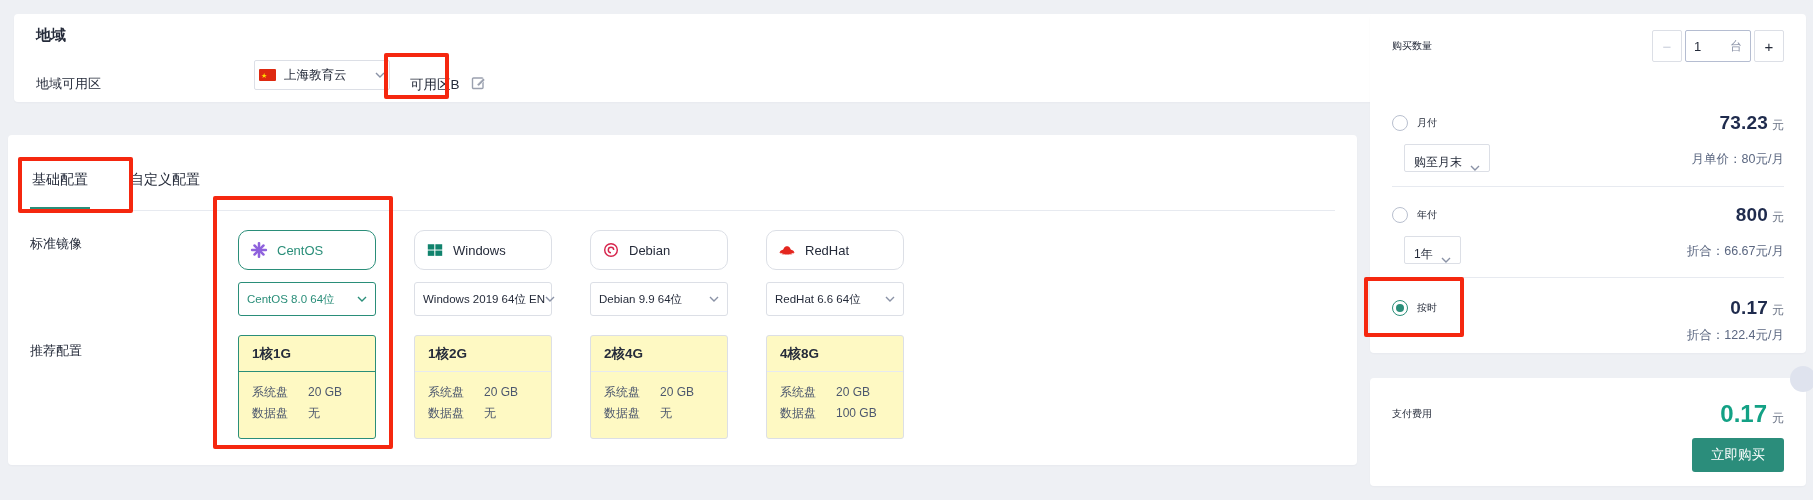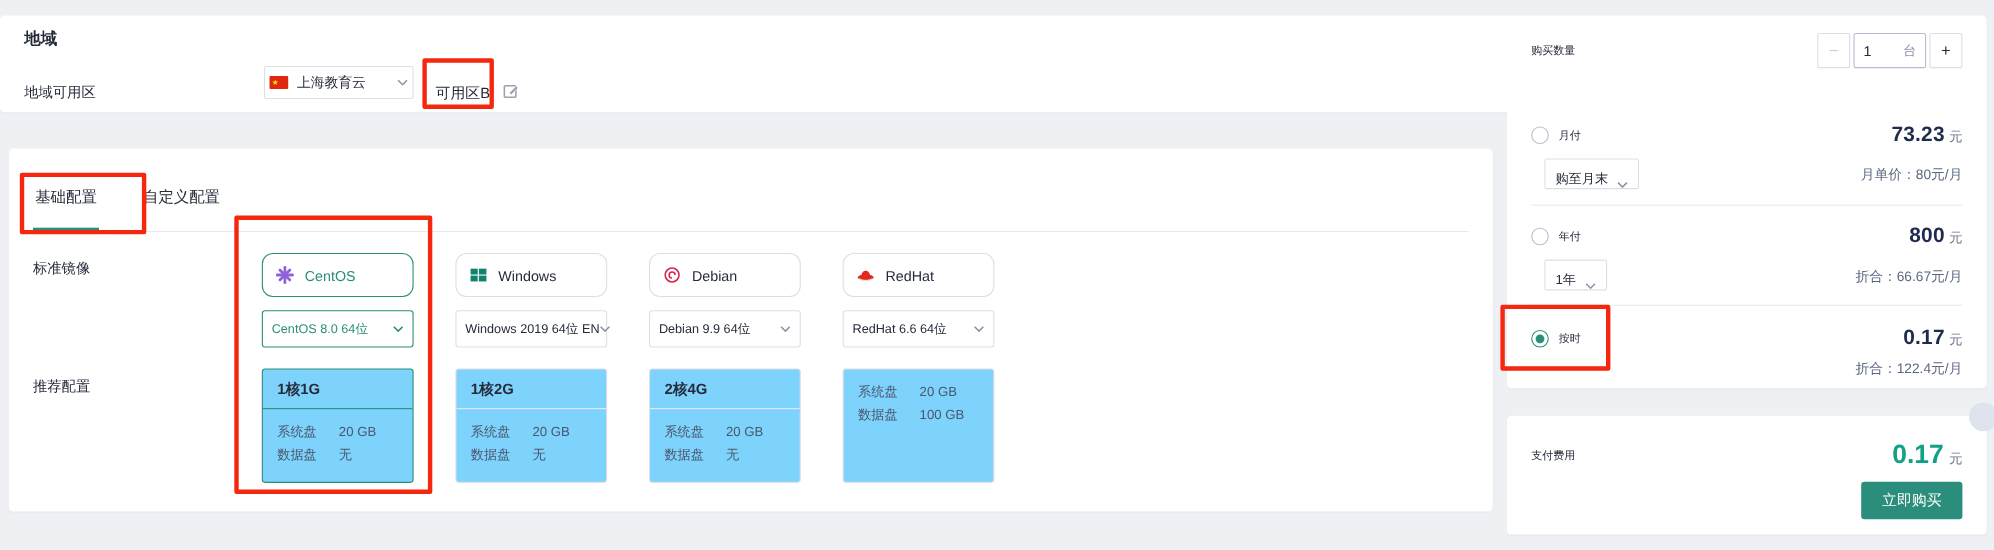--- a/index.html
+++ b/index.html
@@ -2,21 +2,21 @@
 <html><head>
 <meta charset="utf-8">
 <style>
   *{box-sizing:border-box;margin:0;padding:0}
   html,body{background:#eef0f4}
   .stage{position:relative;width:1813px;height:500px;background:#eef0f4;overflow:hidden;
          font-family:"Liberation Sans","DejaVu Sans",sans-serif;color:#252b3a}
   .card{position:absolute;background:#fff;border-radius:4px;box-shadow:0 1px 2px rgba(20,30,60,.03)}
 
   
-  #card-region{left:0;top:14px;width:1377px;height:88px}
+  #card-region{left:14px;top:14px;width:1377px;height:88px}
   .sec-title{position:absolute;left:22px;top:12px;font-size:15px;font-weight:700}
   .field-label{position:absolute;left:22px;top:61px;font-size:13px;color:#252b3a}
   .select{border:1px solid #dcdfe6;border-radius:2px;background:#fff;display:flex;align-items:center;cursor:pointer}
   #region-select{position:absolute;left:240px;top:46px;width:136px;height:30px;gap:8px;padding:0 4px;font-size:12.5px}
   .flag{width:17px;height:12px;background:#de2910;border-radius:1px;display:flex;align-items:center;padding-left:2px;flex:none}
   .flag .star{color:#ffde00;font-size:7px;line-height:1}
   .chev{margin-left:auto;display:flex;flex:none}
   #zone-text{position:absolute;left:396px;top:62px;font-size:13.5px;cursor:pointer}
   #edit-icon{position:absolute;left:457px;top:61px;cursor:pointer;display:flex}
 
@@ -26,21 +26,21 @@
   .tab{font-size:14px;padding:12px 2px 18px;border-bottom:3px solid transparent;cursor:pointer}
   .tab.active{border-bottom-color:#2a8e79}
   .row-label{position:absolute;left:22px;font-size:13px;color:#252b3a}
   .os-row{position:absolute;left:230px;top:95px;display:flex;gap:38px}
   .os-card{width:138px}
   .os-head{height:40px;border:1px solid #dcdfe6;border-radius:10px;display:flex;align-items:center;gap:9px;padding:0 11px;font-size:13px;cursor:pointer;background:#fff}
   .os-sel{margin-top:12px;height:34px;border:1px solid #dcdfe6;border-radius:3px;display:flex;align-items:center;padding:0 8px;font-size:11.5px;cursor:pointer;background:#fff;white-space:nowrap}
   .os-card.selected .os-head,.os-card.selected .os-sel{border-color:#2a8e79;color:#2a8e79}
   .os-icon{display:flex;flex:none}
   .spec-row{position:absolute;left:230px;top:200px;display:flex;gap:38px}
-  .spec-card{width:138px;height:104px;border:1px solid #dcdfe6;border-radius:3px;background:#7dd3fc;cursor:pointer}
+  .spec-card{width:138px;height:104px;border:1px solid #dcdfe6;border-radius:3px;background:#fef9c3;cursor:pointer}
   .spec-title{height:36px;display:flex;align-items:center;padding:0 13px;font-size:13.5px;font-weight:700;border-bottom:1px solid #e7eaf0}
   .spec-body{padding:10px 13px 0;font-size:12px;color:#4c576e}
   .spec-line{display:flex;line-height:21px}
   .spec-line .k{width:56px;flex:none}
   .spec-card.selected{border-color:#2a8e79}
   .spec-card.selected .spec-title{border-bottom-color:#2a8e79}
 
   
   #card-buy{left:1370px;top:14px;width:436px;height:339px}
   .qty-row{position:absolute;left:22px;right:22px;top:16px;height:32px;display:flex;align-items:center;justify-content:space-between}
@@ -246,20 +246,21 @@
               <span class="k">系统盘</span>
               <span>20 GB</span>
             </div>
           <div class="spec-line">
               <span class="k">数据盘</span>
               <span>无</span>
             </div>
         </div>
       </div>
       <div class="spec-card">
+        <div class="spec-title">4核8G</div>
         <div class="spec-body">
           <div class="spec-line">
               <span class="k">系统盘</span>
               <span>20 GB</span>
             </div>
           <div class="spec-line">
               <span class="k">数据盘</span>
               <span>100 GB</span>
             </div>
         </div>

